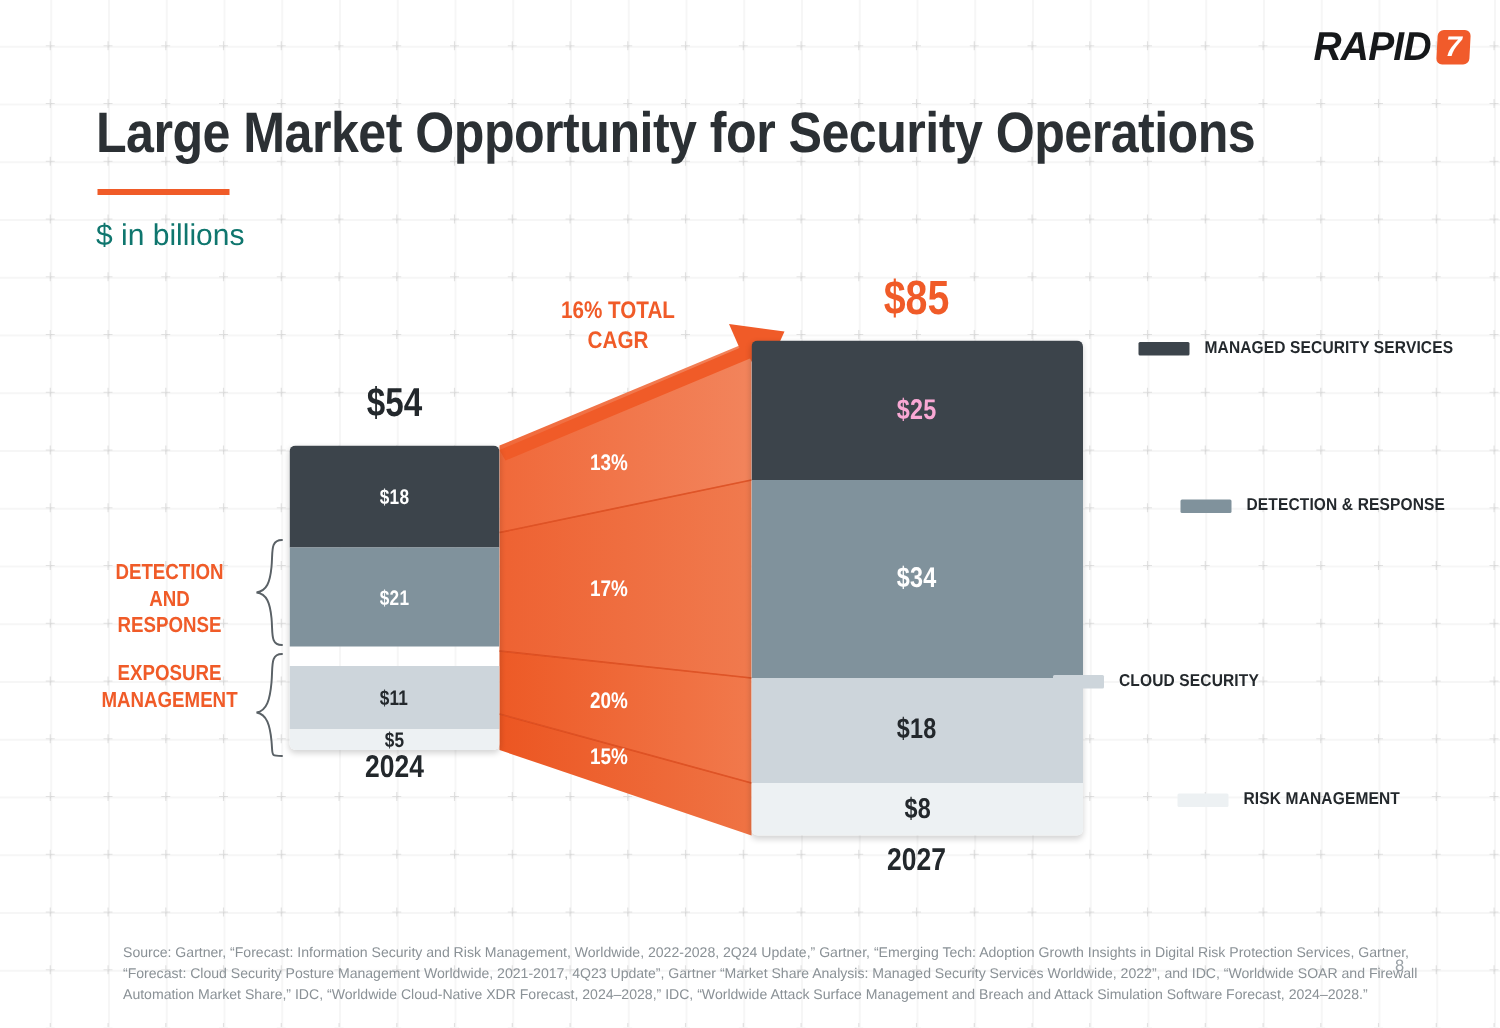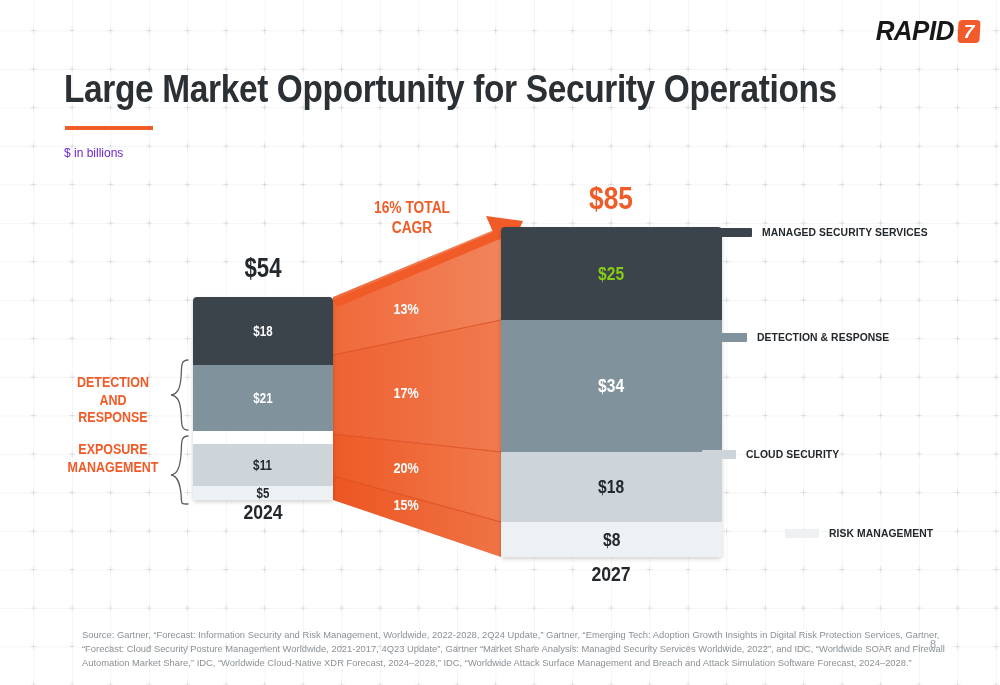--- a/index.html
+++ b/index.html
@@ -53,21 +53,21 @@
     color:#2b3034;letter-spacing:-0.4px;
     transform:scaleX(0.88);transform-origin:left center;
     white-space:nowrap;
   }
   #rule{
     position:absolute;left:65px;top:126px;
     width:88px;height:4px;background:#F05B28;
   }
   #subtitle{
     position:absolute;left:64px;top:146px;
-    font-size:12px;color:#6d28d9;
+    font-size:20px;color:#0f766e;
   }
 
   .bar{position:absolute;border-radius:4px;overflow:hidden;
        box-shadow:0 2px 4px rgba(0,0,0,0.18);}
   .seg{
     position:absolute;left:0;right:0;
     display:flex;align-items:center;justify-content:center;
     font-weight:bold;letter-spacing:0.2px;
   }
   .seg span{transform:scaleX(0.82);display:inline-block;}
@@ -204,21 +204,21 @@
     </div>
     <div class="seg" style="top:189px;height:14px;background:#EDF1F3;color:#23282c;font-size:14px;">
       <span>$5</span>
     </div>
   </div>
   <div class="yearlbl" style="left:203px;top:500px;width:120px;">2024</div>
 
   <div class="total accent" style="left:551px;top:180px;width:120px;font-size:32px;">$85</div>
 
   <div class="bar" style="left:501px;top:227px;width:221px;height:330px;">
-    <div class="seg" style="top:0px;height:93px;background:#3C444B;color:#84cc16;font-size:19px;">
+    <div class="seg" style="top:0px;height:93px;background:#3C444B;color:#f9a8d4;font-size:19px;">
       <span>$25</span>
     </div>
     <div class="seg" style="top:93px;height:132px;background:#80929C;color:#ffffff;font-size:19px;">
       <span>$34</span>
     </div>
     <div class="seg" style="top:225px;height:70px;background:#CDD5DB;color:#23282c;font-size:19px;">
       <span>$18</span>
     </div>
     <div class="seg" style="top:295px;height:35px;background:#EDF1F3;color:#23282c;font-size:19px;">
       <span>$8</span>
@@ -233,25 +233,25 @@
 
   <div class="braceLbl" style="left:58px;top:374px;width:110px;font-size:14.5px;">
     <div>DETECTION AND</div>
     <div>RESPONSE</div>
   </div>
   <div class="braceLbl" style="left:58px;top:441px;width:110px;font-size:14.5px;">
     <div>EXPOSURE</div>
     <div>MANAGEMENT</div>
   </div>
 
-  <div class="legend-item" style="left:718px;top:226px;">
+  <div class="legend-item" style="left:759px;top:226px;">
     <span class="legend-sw" style="background:#3C444B;"></span>
     <span class="legend-tx">MANAGED SECURITY SERVICES</span>
   </div>
-  <div class="legend-item" style="left:713px;top:331px;justify-content:flex-end;">
+  <div class="legend-item" style="left:787px;top:331px;justify-content:flex-end;">
     <span class="legend-sw" style="background:#80929C;"></span>
     <span class="legend-tx">DETECTION &amp; RESPONSE</span>
   </div>
   <div class="legend-item" style="left:702px;top:448px;">
     <span class="legend-sw" style="background:#CDD5DB;"></span>
     <span class="legend-tx">CLOUD SECURITY</span>
   </div>
   <div class="legend-item" style="left:745px;top:527px;margin-left:40px;">
     <span class="legend-sw" style="background:#EDF1F3;"></span>
     <span class="legend-tx">RISK MANAGEMENT</span>

